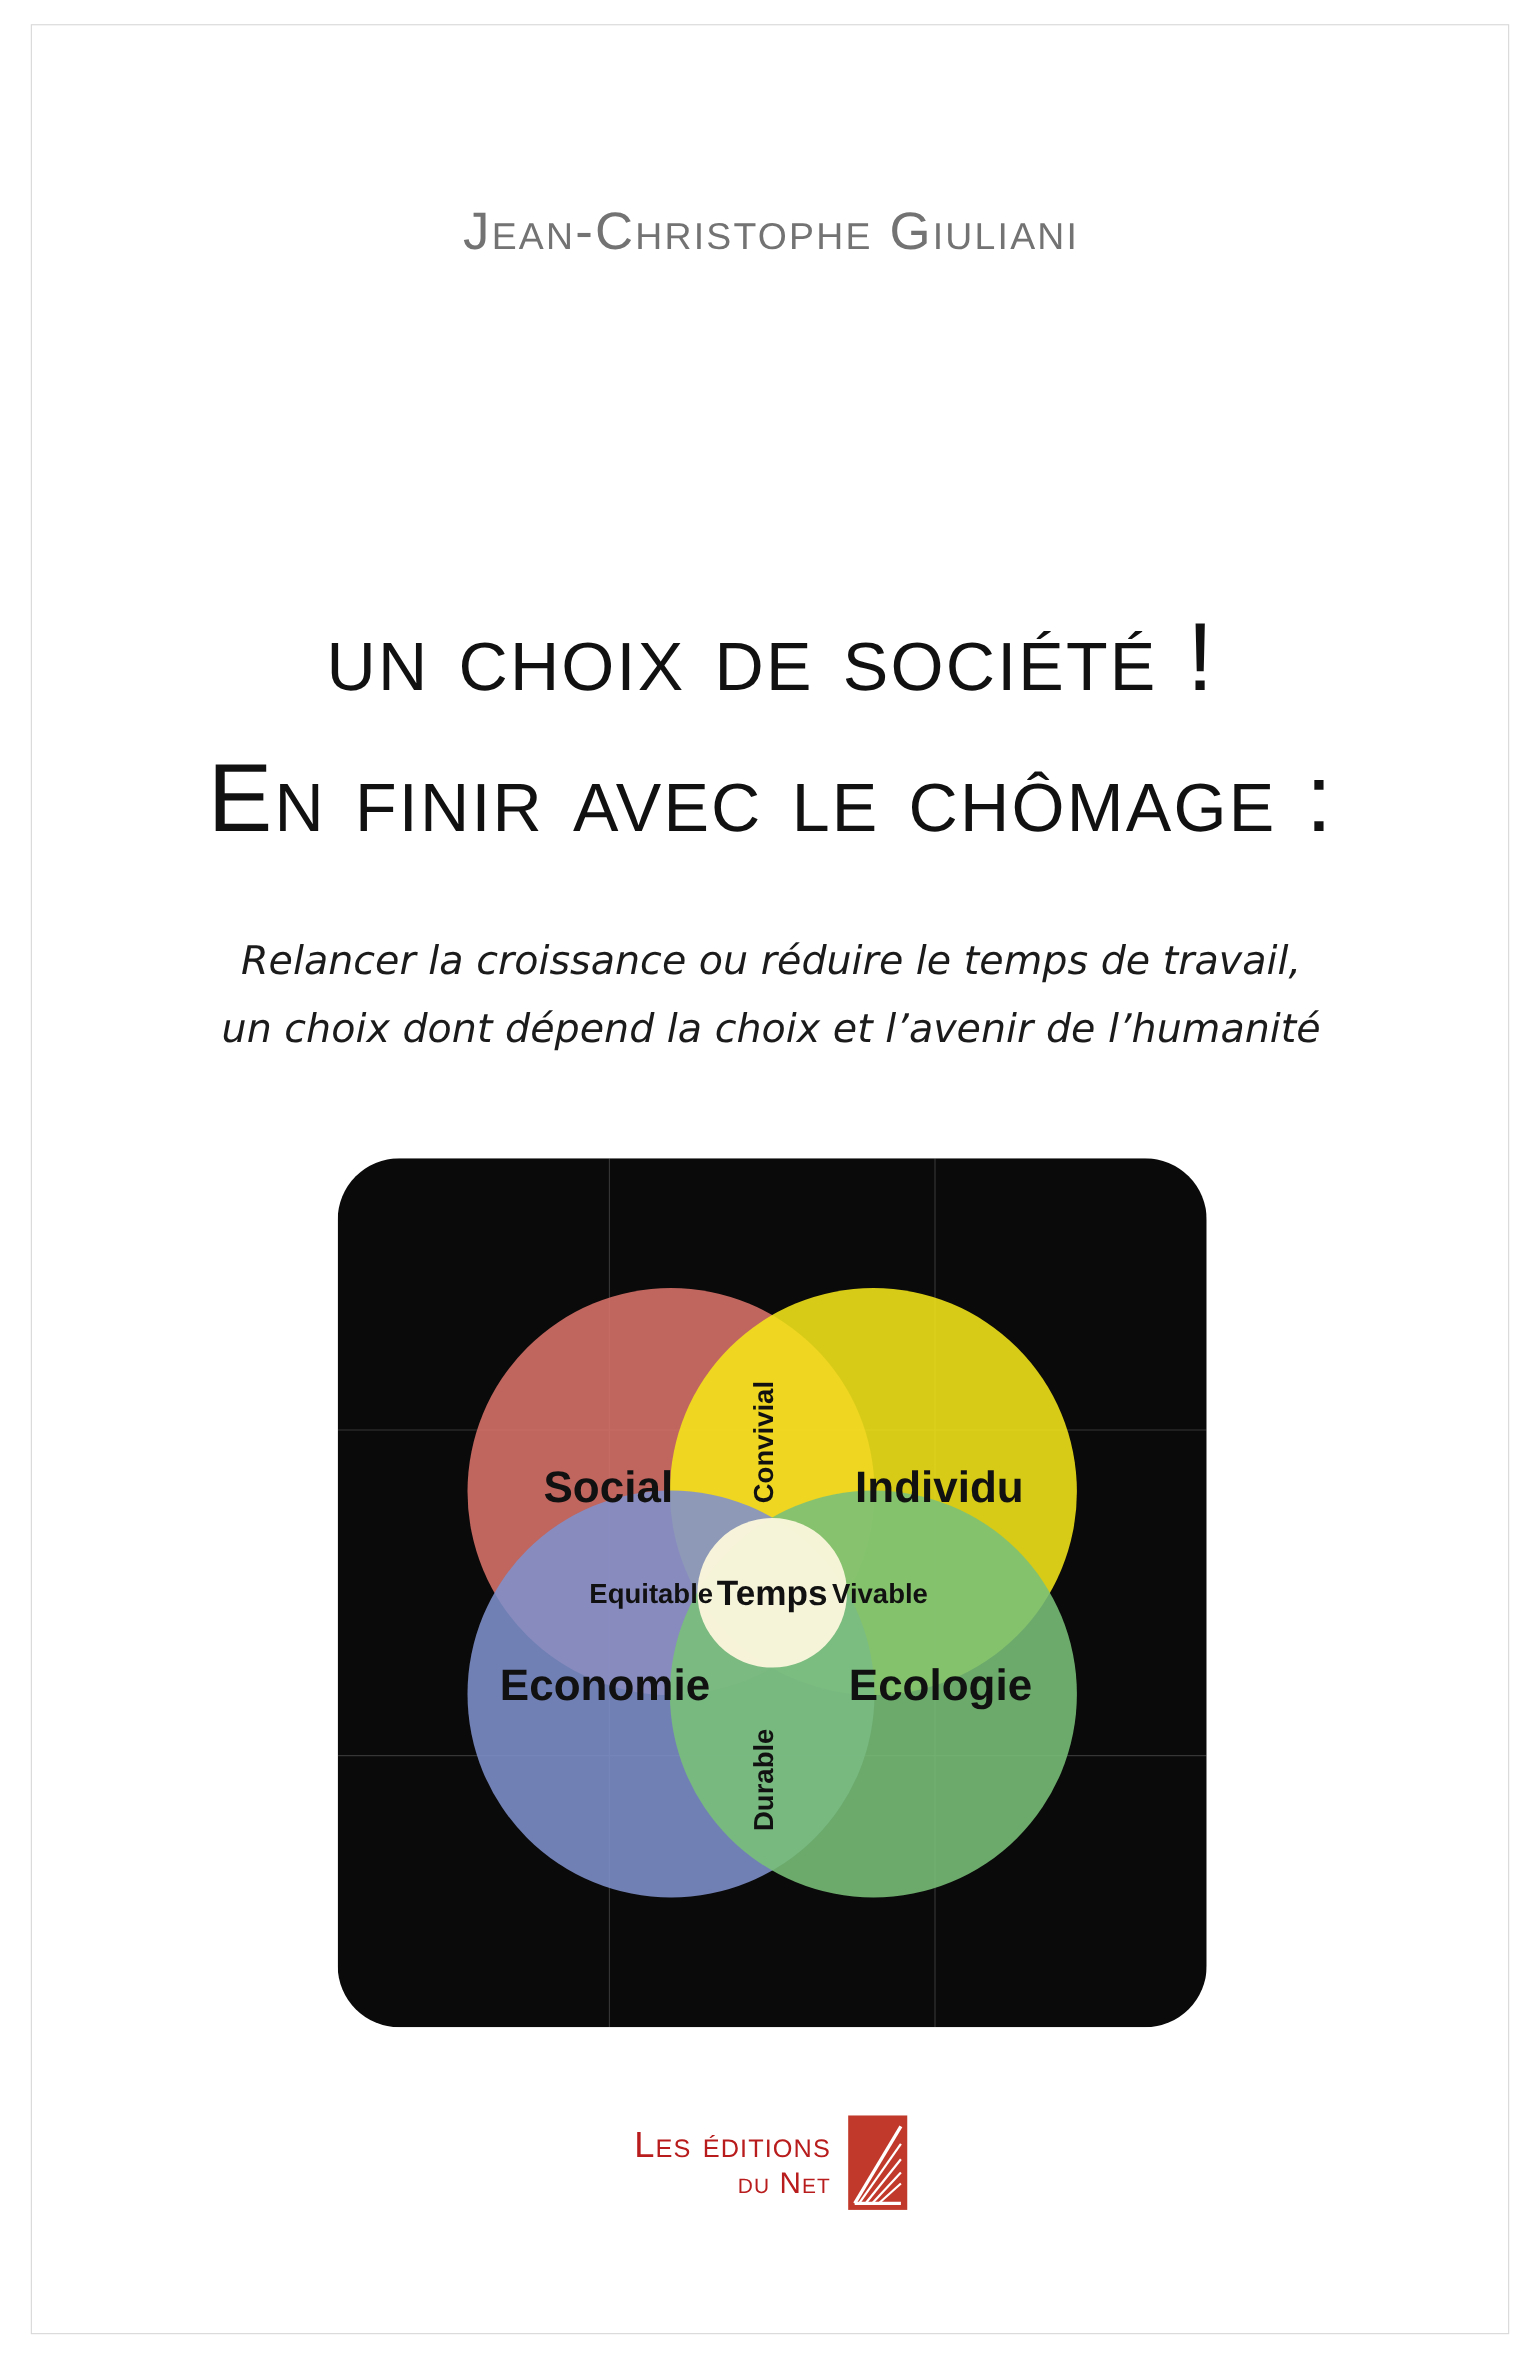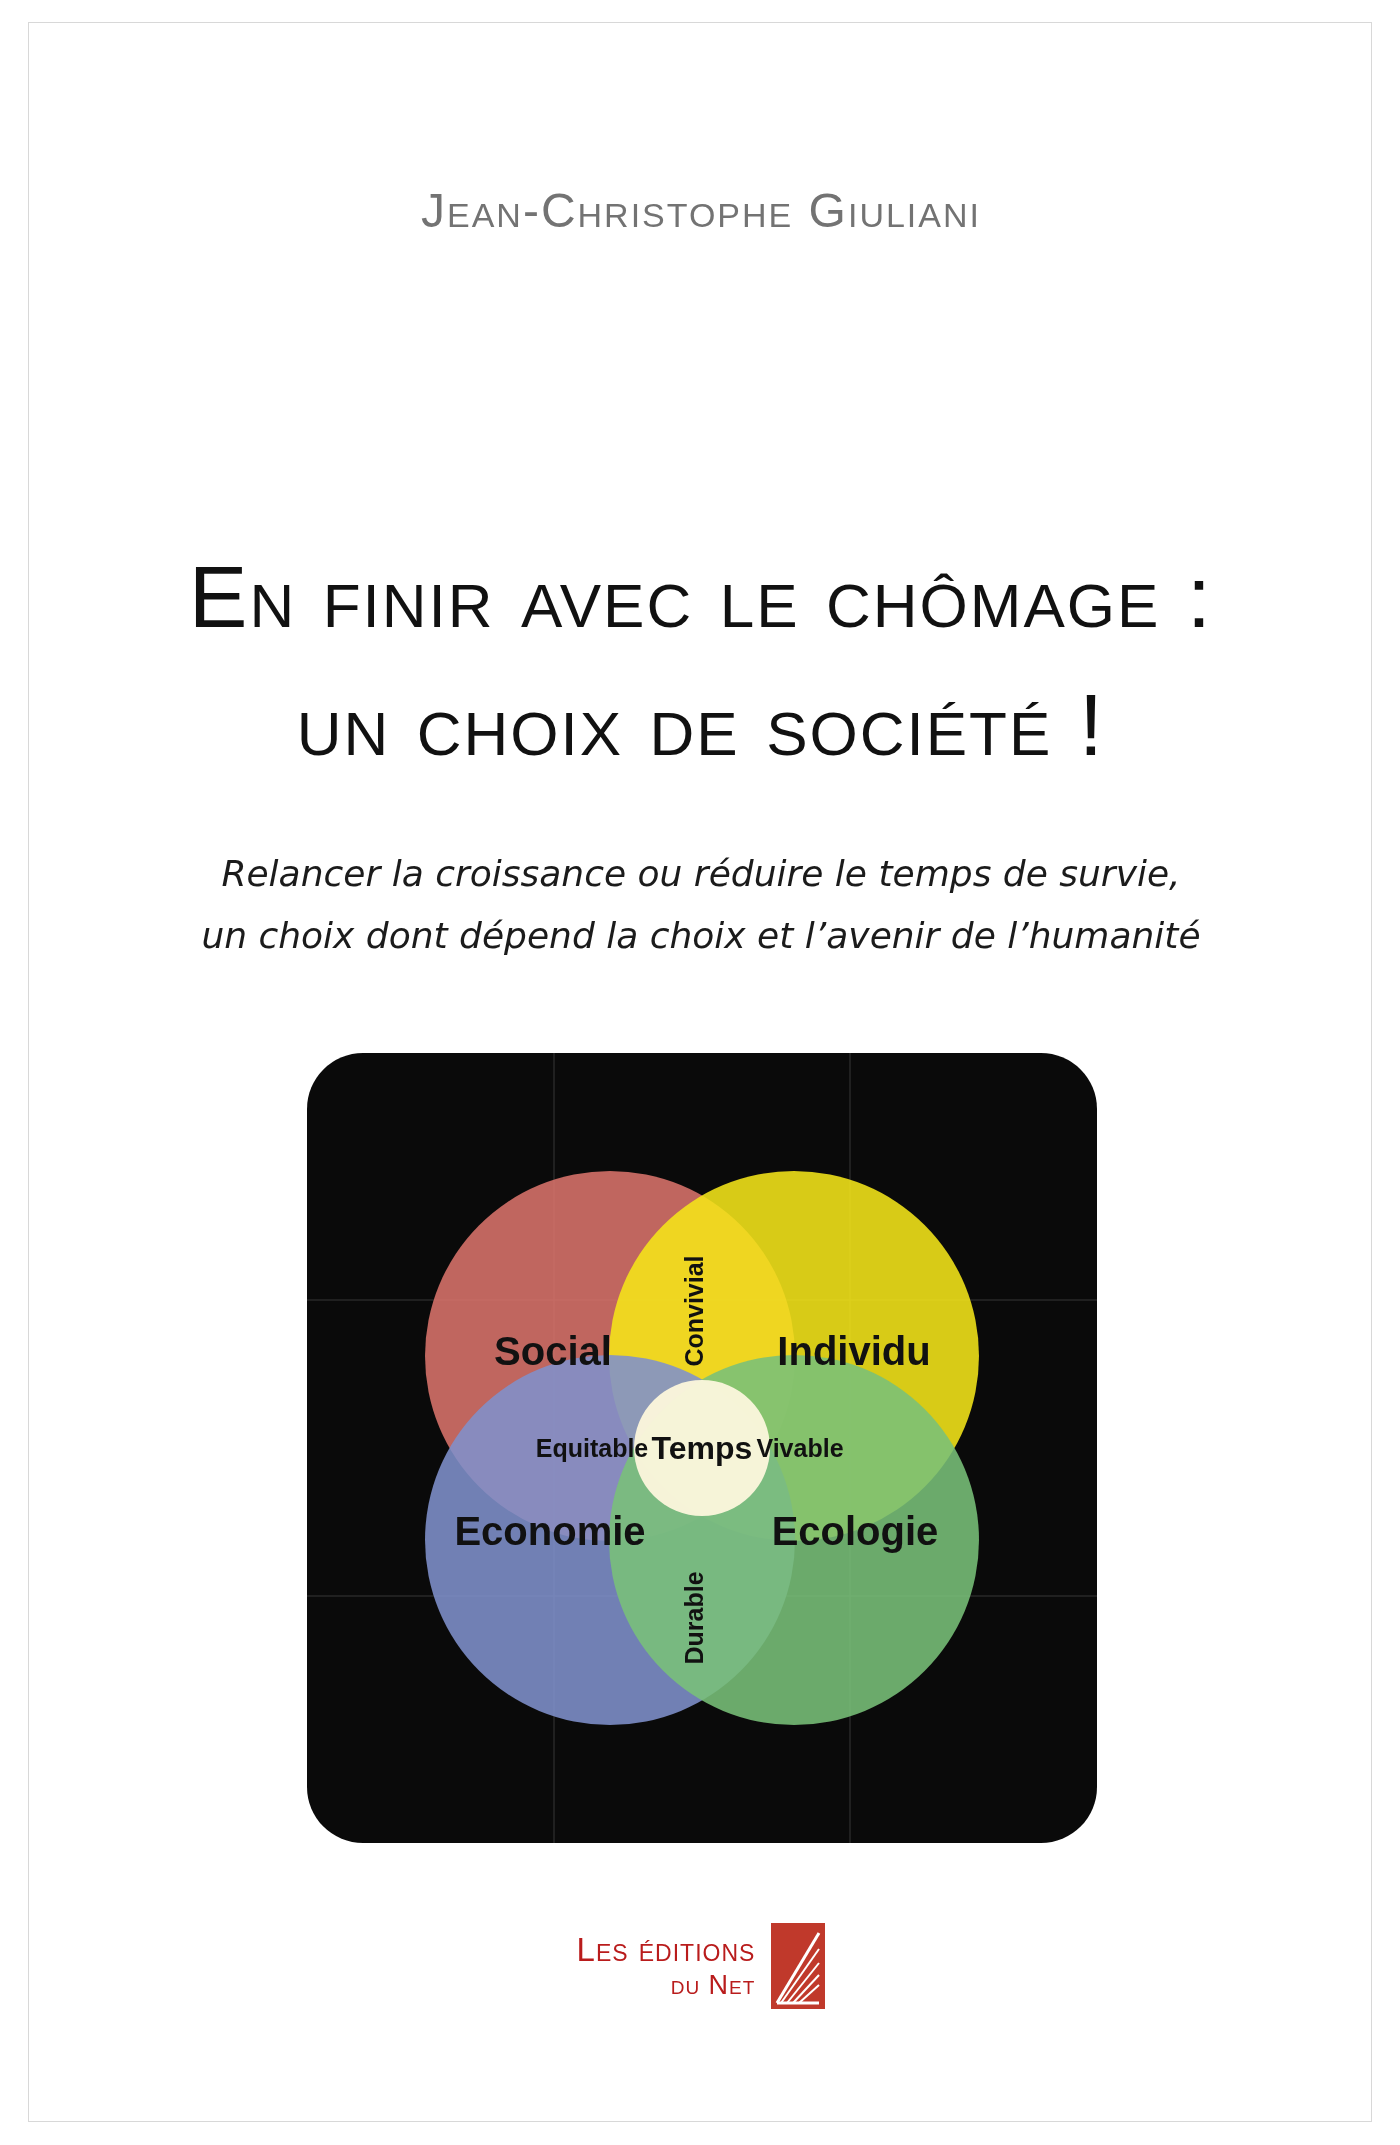--- a/index.html
+++ b/index.html
@@ -137,26 +137,26 @@
 </style>
 </head>
 <body>
 
 <div class="cover">
   <div class="cover-inner">
 
     <div class="author">Jean-Christophe Giuliani</div>
 
     <div class="title-block">
+      <div class="title-line">un choix de société !</div>
       <div class="title-line">En finir avec le chômage :</div>
-      <div class="title-line">un choix de société !</div>
     </div>
 
     <div class="subtitle-block">
-      <div class="subtitle-line">Relancer la croissance ou réduire le temps de survie,</div>
+      <div class="subtitle-line">Relancer la croissance ou réduire le temps de travail,</div>
       <div class="subtitle-line">un choix dont dépend la choix et l’avenir de l’humanité</div>
     </div>
 
     <div class="graphic">
       <svg width="790" height="790" viewBox="0 0 790 790" xmlns="http://www.w3.org/2000/svg">
         <defs>
           <clipPath id="panelClip">
             <rect x="0" y="0" width="790" height="790" rx="56" ry="56"></rect>
           </clipPath>
         </defs>

